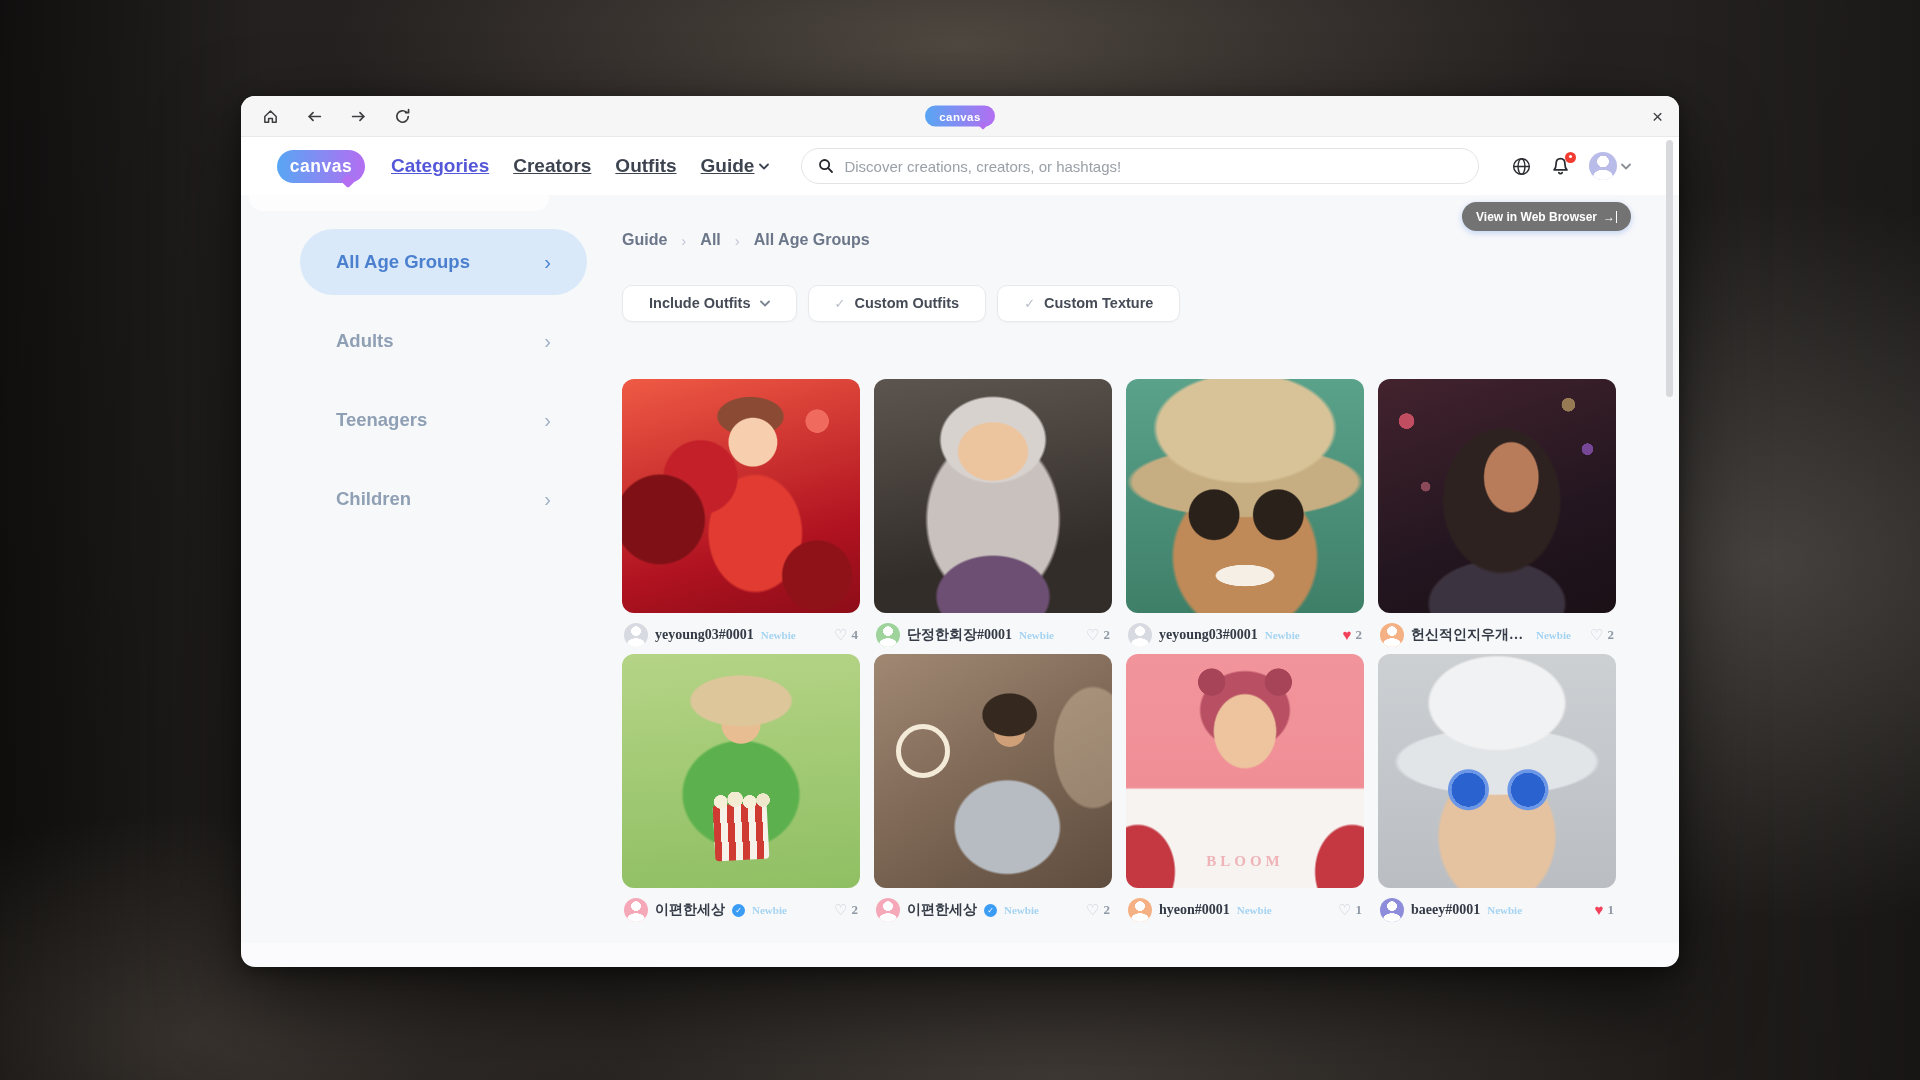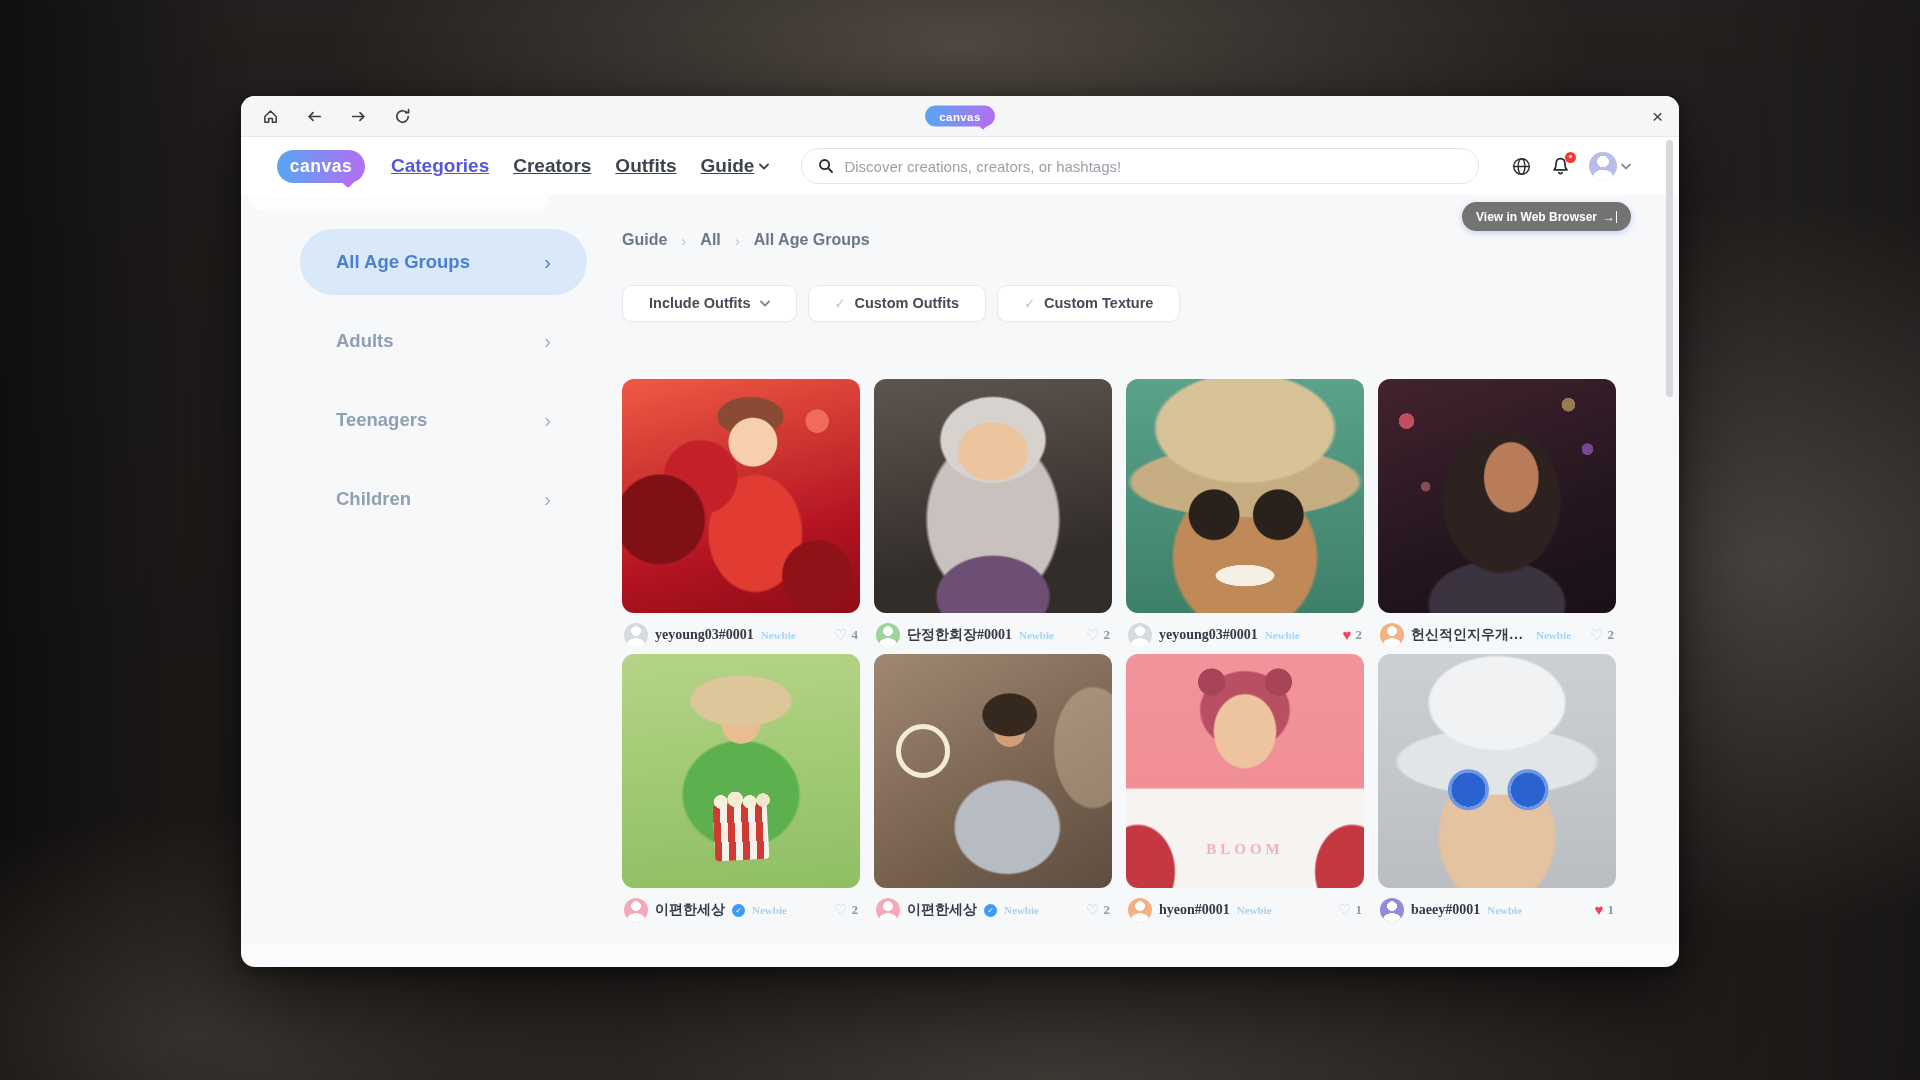--- a/index.html
+++ b/index.html
@@ -202,21 +202,21 @@
     border:5px solid #f3ead8; border-radius:50%;}
   .t7{ background:
     radial-gradient(circle 14px at 36% 12%, #a84458 0 95%, transparent),
     radial-gradient(circle 14px at 64% 12%, #a84458 0 95%, transparent),
     radial-gradient(ellipse 32px 38px at 50% 33%, #edc49e 0 95%, transparent),
     radial-gradient(ellipse 46px 40px at 50% 24%, #b84f63 0 95%, transparent),
     radial-gradient(ellipse 38px 48px at 5% 93%, #c53842 0 95%, transparent),
     radial-gradient(ellipse 38px 48px at 95% 93%, #c53842 0 95%, transparent),
     linear-gradient(180deg, rgba(0,0,0,0) 57%, #f7f3f1 58%),
     linear-gradient(180deg,#f2949c,#ee8a90);}
-  .overlay-word{ position:absolute; left:0; right:0; bottom:30px; text-align:center;
+  .overlay-word{ position:absolute; left:0; right:0; bottom:18px; text-align:center;
     font-size:15px; font-weight:bold; letter-spacing:4px; color:#efb3b8;}
   .t8{ background:
     radial-gradient(circle 21px at 38% 58%, #2a63cf 0 80%, #6b97e6 81% 95%, transparent),
     radial-gradient(circle 21px at 63% 58%, #2a63cf 0 80%, #6b97e6 81% 95%, transparent),
     radial-gradient(ellipse 70px 48px at 50% 21%, #f1f2f3 0 95%, transparent),
     radial-gradient(ellipse 103px 34px at 50% 46%, #e2e5e8 0 95%, transparent),
     radial-gradient(ellipse 60px 70px at 50% 78%, #e5c2a0 0 95%, transparent),
     linear-gradient(180deg,#cdd0d3,#babec2);}
 </style>
 </head>

